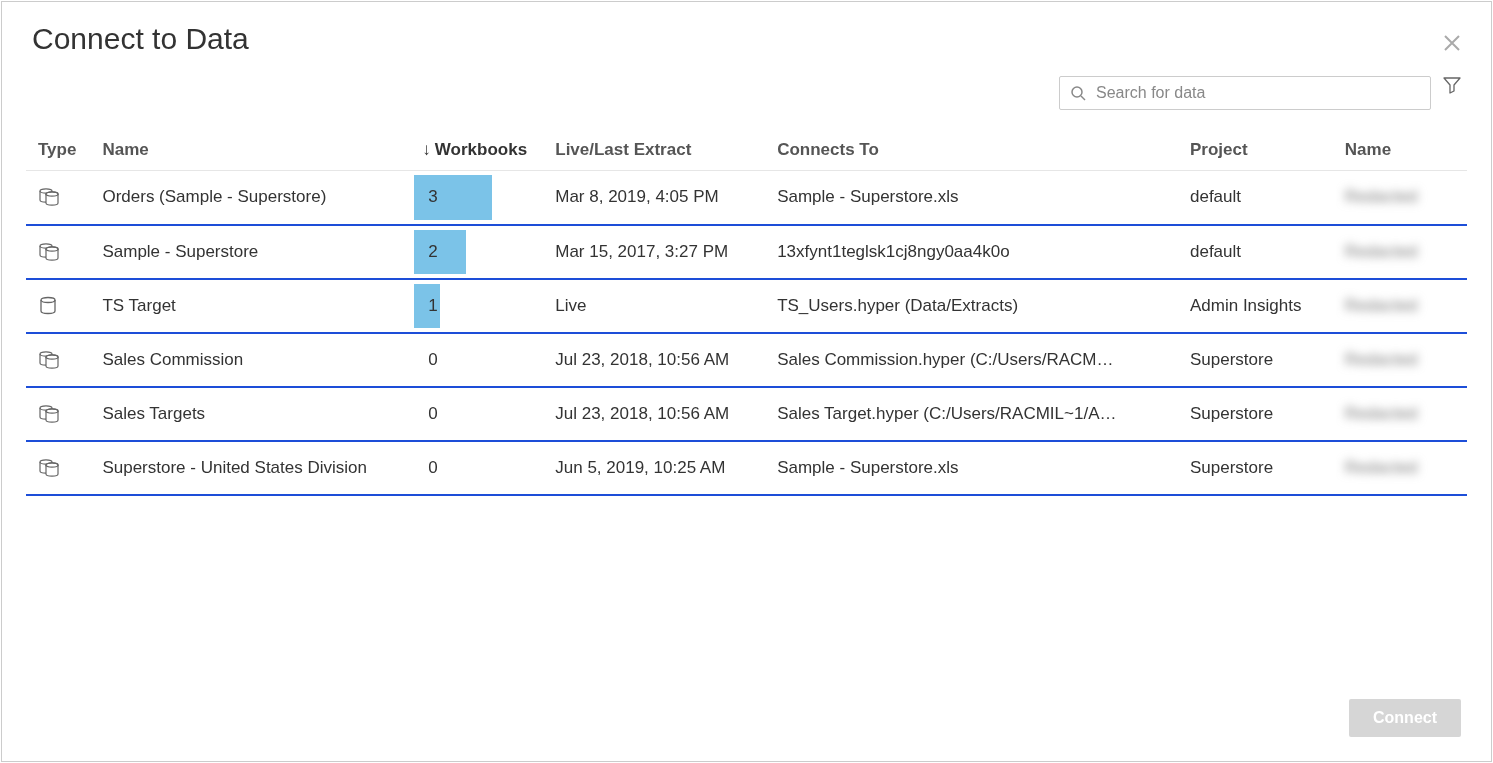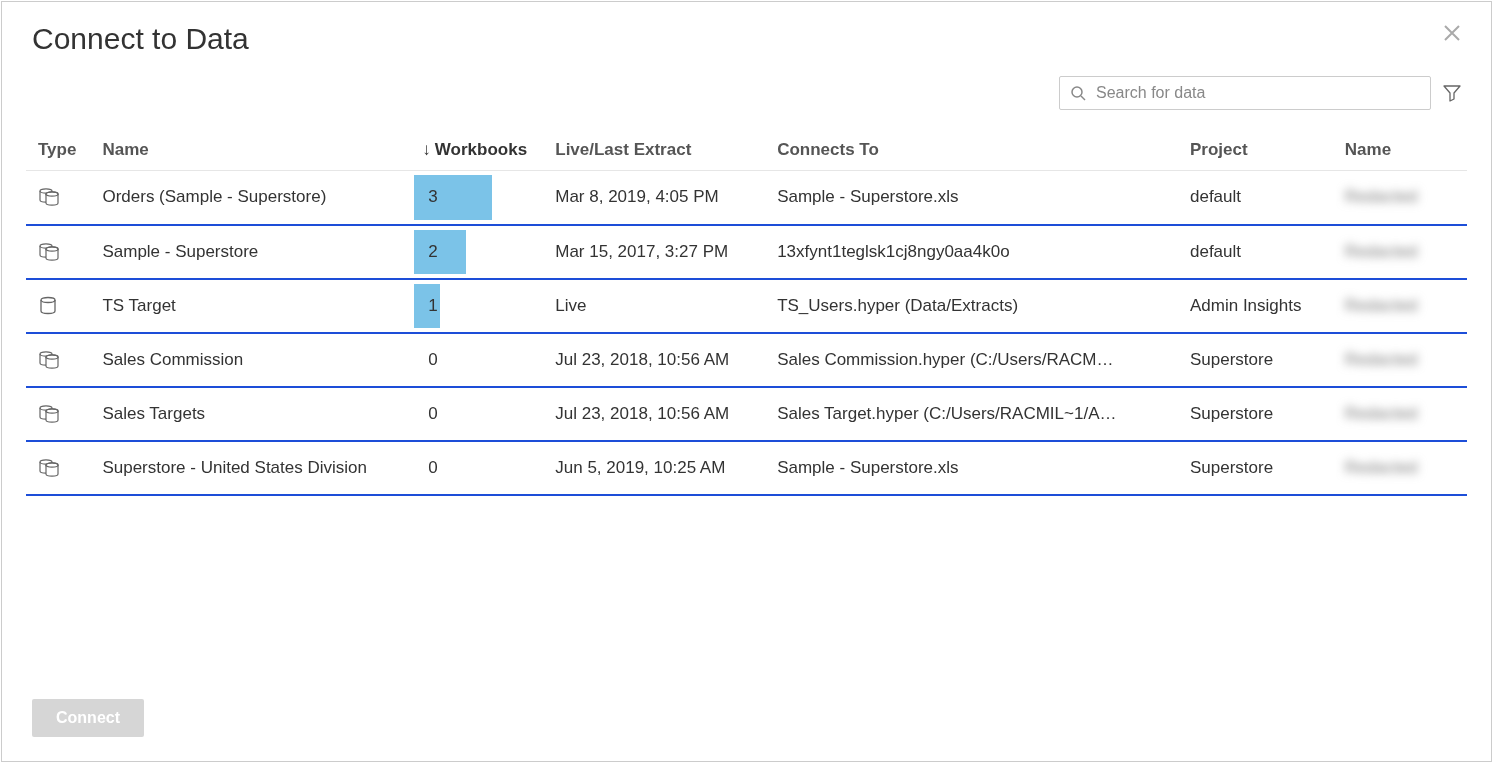--- a/index.html
+++ b/index.html
@@ -13,39 +13,38 @@
     border: 1px solid #ccc;
     width: 1491px;
     height: 761px;
     margin: 1px;
     position: relative;
     display: flex;
     flex-direction: column;
   }
   .dialog-header {
     display: flex;
-    align-items: flex-start;
+    align-items: flex-end;
     justify-content: space-between;
     padding: 20px 30px 10px 30px;
   }
   .dialog-title {
     font-size: 30px;
     font-weight: 400;
     color: #333;
   }
   .close-btn {
     font-size: 24px;
     color: #999;
     cursor: pointer;
     line-height: 1;
   }
   .toolbar {
     display: flex;
     justify-content: flex-end;
-    align-items: center;
     padding: 10px 30px 20px 30px;
     gap: 12px;
   }
   .search-wrap {
     display: flex;
     align-items: center;
     border: 1px solid #ccc;
     border-radius: 2px;
     width: 372px;
     height: 34px;
@@ -127,20 +126,21 @@
     z-index: 1;
     padding-left: 6px;
   }
   .owner-blur {
     filter: blur(5px);
     color: #777;
     user-select: none;
   }
   .dialog-footer {
     display: flex;
+    justify-content: flex-end;
     padding: 16px 30px 24px 30px;
   }
   .connect-btn {
     background: #d6d6d6;
     color: #fff;
     border: none;
     padding: 10px 24px;
     font-size: 16px;
     font-weight: 600;
     border-radius: 2px;

